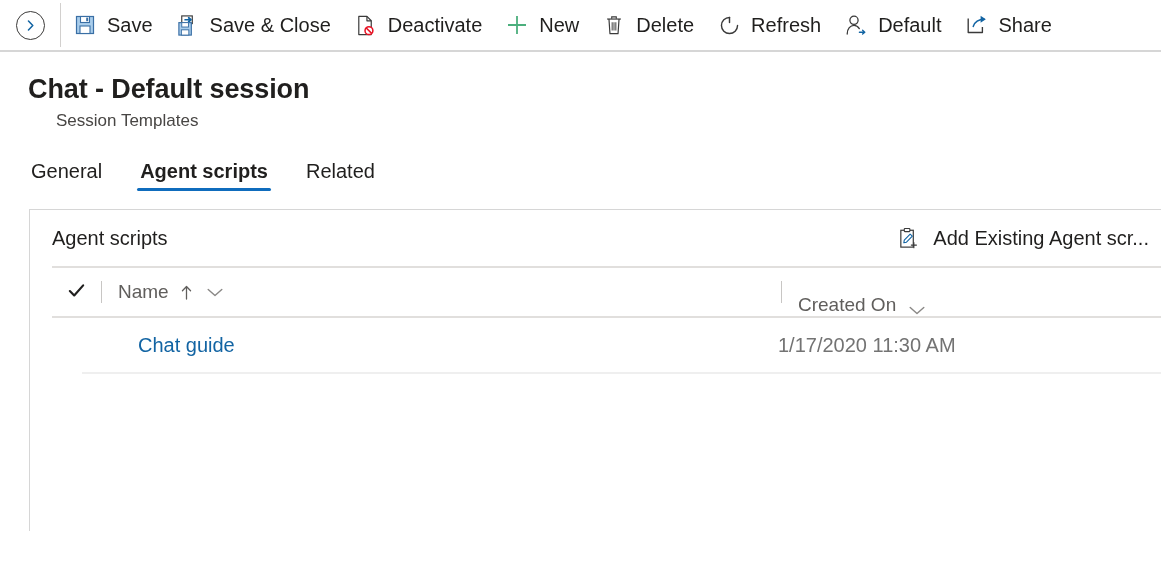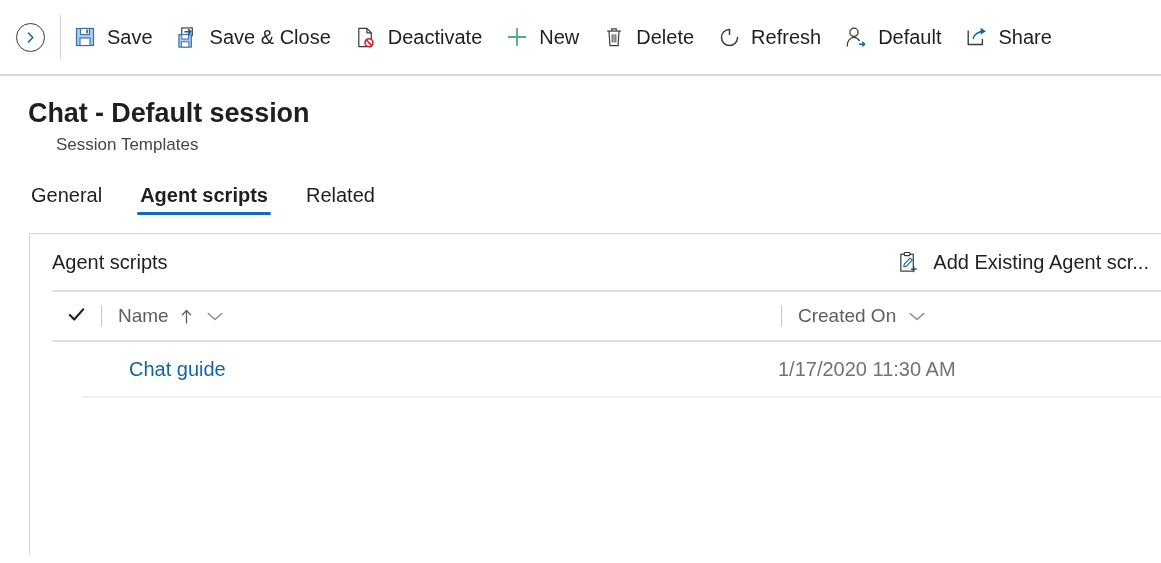--- a/index.html
+++ b/index.html
@@ -11,21 +11,21 @@
     height: 563px;
     background: #ffffff;
     font-family: "Liberation Sans", sans-serif;
     color: #201f1e;
     overflow: hidden;
   }
 
   
   .commandbar {
     position: relative;
-    height: 76px;
+    height: 52px;
     box-sizing: border-box;
     border-bottom: 2px solid #d6d6d6;
     display: flex;
     align-items: center;
     background: #ffffff;
     white-space: nowrap;
   }
   .backbtn {
     width: 60px;
     min-width: 60px;
@@ -186,21 +186,21 @@
     align-items: center;
     height: 100%;
     padding-left: 16px;
     cursor: pointer;
     color: #605e5c;
     font-size: 19px;
   }
   .gh-col .sortarrow { margin-left: 10px; display: inline-flex; }
   .gh-col .chev { margin-left: 12px; display: inline-flex; }
   .col-name { width: 663px; min-width: 663px; }
-  .col-created { flex: 1 1 auto; }
+  .col-created { flex: 1 1 auto; align-items: flex-end; }
 
   .grid-row {
     display: flex;
     align-items: center;
     height: 54px;
     border-bottom: 2px solid #efefef;
     margin-left: 30px;
   }
   .row-check {
     width: 19px;
@@ -210,20 +210,21 @@
     width: 663px;
     min-width: 663px;
     padding-left: 28px;
     box-sizing: border-box;
     font-size: 20px;
   }
   .cell-name a {
     color: #1264a3;
     text-decoration: none;
     cursor: pointer;
+    margin-left: 9px;
   }
   .cell-created {
     flex: 1 1 auto;
     font-size: 20px;
     color: #737373;
     padding-left: 14px;
   }
   .grid-body-blank { height: 120px; }
 </style>
 </head>

